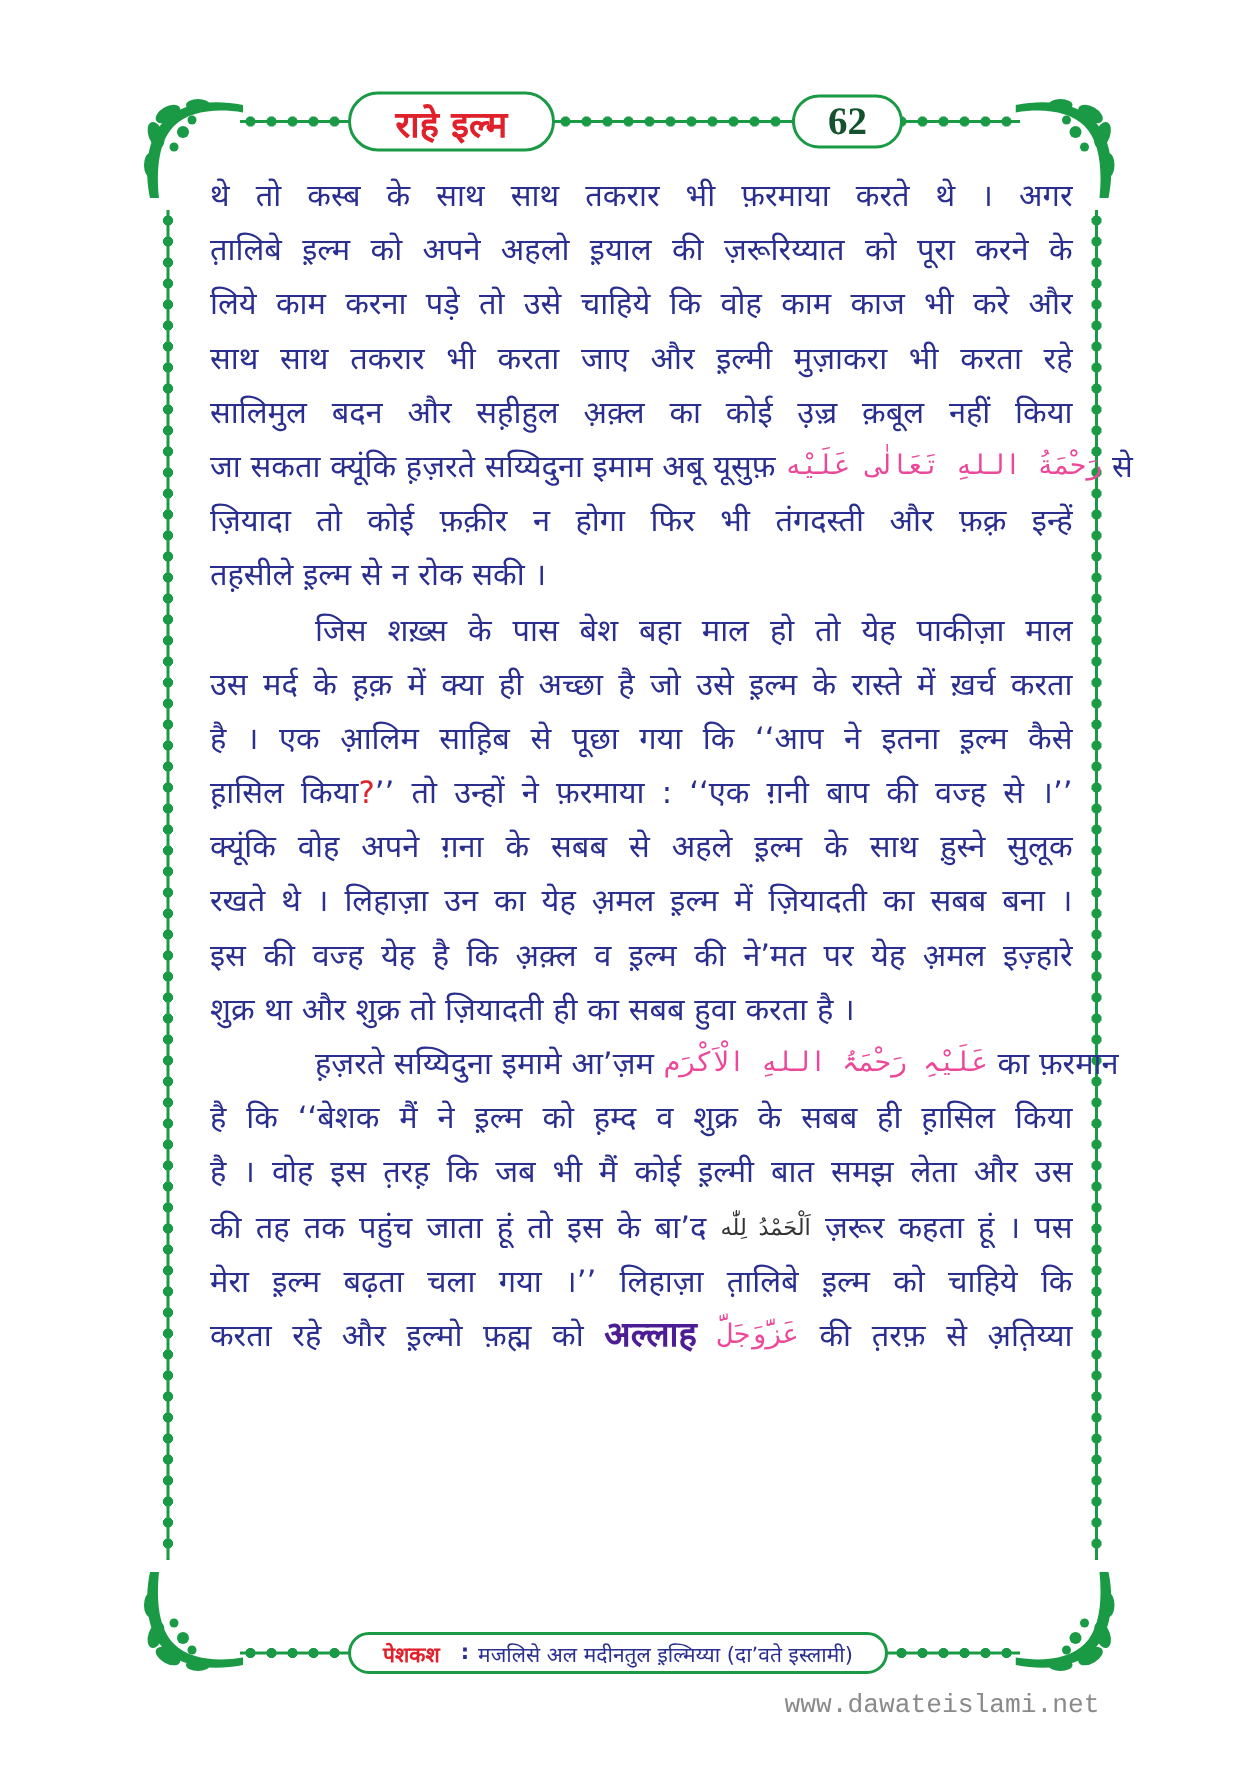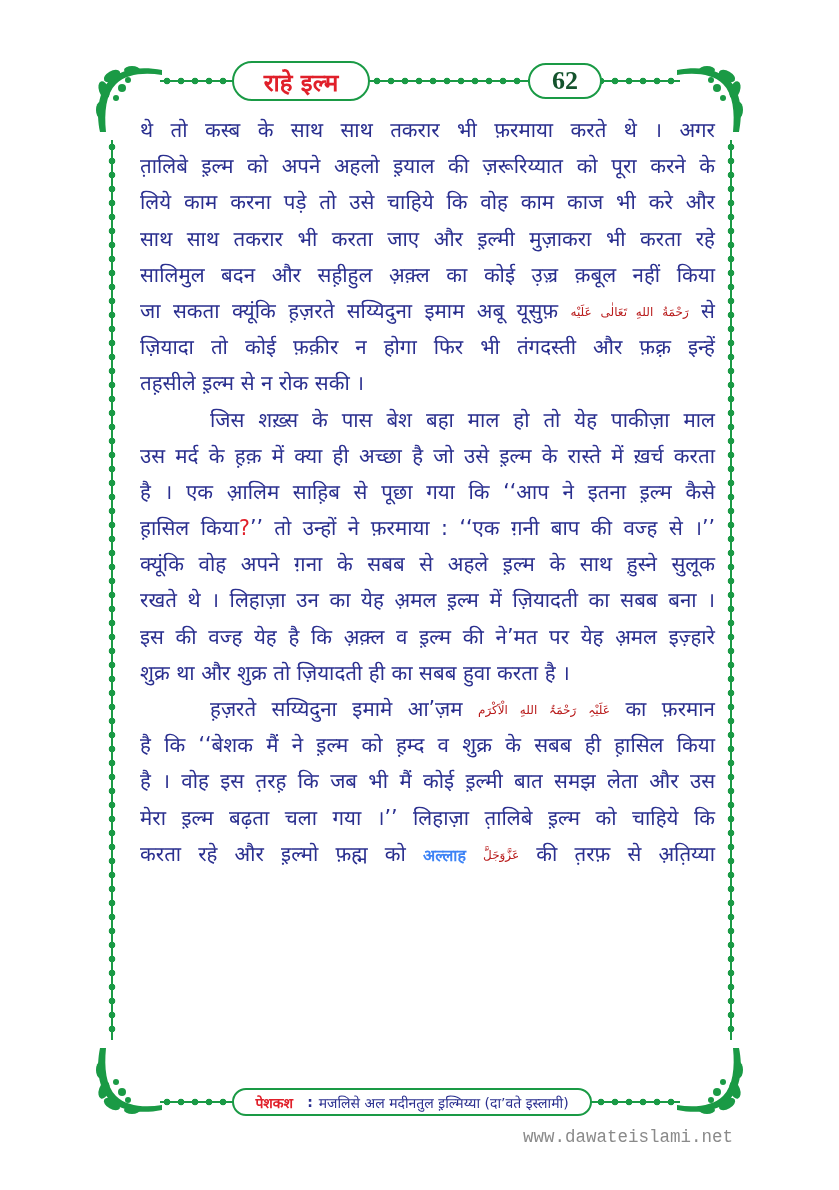--- a/index.html
+++ b/index.html
@@ -97,35 +97,35 @@
       white-space: nowrap;
       height: 36.2px;
     }
     .line.last {
       text-align-last: left;
     }
     .line.indent {
       padding-left: 70px;
     }
     .ar {
-      color: #b91c1c;
-      font-size: 12px;
-      font-family: Liberation Serif, serif;
+      color: #ec4899;
+      font-size: 18px;
+      font-family: Liberation Mono, monospace;
       vertical-align: 2px;
     }
     .ar-dark {
       color: #333;
       font-size: 15px;
       vertical-align: 2px;
     }
     .qmark { color: #e0202a; }
     .allah {
-      color: #3b82f6;
-      font-weight: bold;
-      font-size: 16px;
+      color: #4c1d95;
+      font-weight: bold;
+      font-size: 23px;
     }
     .url {
       position: absolute;
       left: 523px;
       top: 1127px;
       color: #8a8a8a;
       font-family: Liberation Mono, monospace;
       font-size: 17.5px;
     }
   </style>
@@ -218,20 +218,25 @@
     <span class="line">रखते थे । लिहाज़ा उन का येह अ़मल इ़ल्म में ज़ियादती का सबब बना ।</span>
     <span class="line">इस की वज्ह येह है कि अ़क़्ल व इ़ल्म की ने’मत पर येह अ़मल इज़्हारे</span>
     <span class="line last">शुक्र था और शुक्र तो ज़ियादती ही का सबब हुवा करता है ।</span>
     <span class="line indent">
       <span>ह़ज़रते सय्यिदुना इमामे आ’ज़म</span>
       <span class="ar" dir="rtl">عَلَیْہِ رَحْمَۃُ اللهِ الْاَکْرَم</span>
       <span>का फ़रमान</span>
     </span>
     <span class="line">है कि ‘‘बेशक मैं ने इ़ल्म को ह़म्द व शुक्र के सबब ही ह़ासिल किया</span>
     <span class="line">है । वोह इस त़रह़ कि जब भी मैं कोई इ़ल्मी बात समझ लेता और उस</span>
+    <span class="line">
+      <span>की तह तक पहुंच जाता हूं तो इस के बा’द</span>
+      <span class="ar-dark" dir="rtl">اَلْحَمْدُ لِلّٰه</span>
+      <span>ज़रूर कहता हूं । पस</span>
+    </span>
     <span class="line">मेरा इ़ल्म बढ़ता चला गया ।’’ लिहाज़ा त़ालिबे इ़ल्म को चाहिये कि</span>
     <span class="line">
       <span>करता रहे और इ़ल्मो फ़ह्म को</span>
       <span class="allah">अल्लाह</span>
       <span class="ar" dir="rtl">عَزَّوَجَلَّ</span>
       <span>की त़रफ़ से अ़त़िय्या</span>
     </span>
   </div>
 
   <div class="pill pill-footer">

